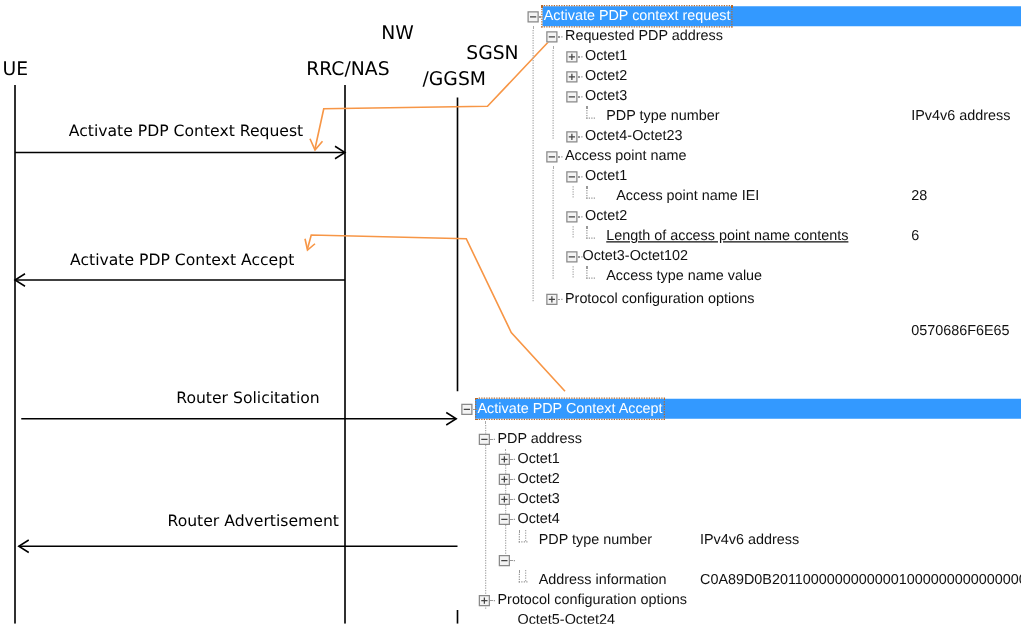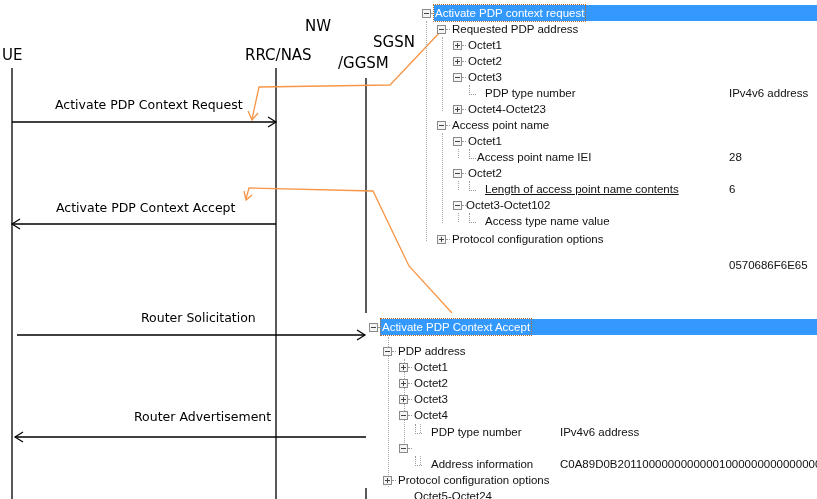--- a/index.html
+++ b/index.html
@@ -125,21 +125,21 @@
     <span class="dash" style="left:9px;"></span>
     <span class="lbl" style="left:15px;">Access point name</span>
   </div>
   <div class="node" style="left:453px; top:133px;">
     <span class="tog" style="left:0;"></span>
     <span class="dash" style="left:9px;"></span>
     <span class="lbl" style="left:15px;">Octet1</span>
   </div>
   <div class="node" style="left:469px; top:149px;">
     <span class="elbow" style="left:0; top:0;"></span>
-    <span class="lbl" style="left:8px;">Access point name IEI</span>
+    <span class="lbl" style="left:24px;">Access point name IEI</span>
     <span class="val" style="left:260px;">28</span>
   </div>
   <div class="node" style="left:453px; top:165px;">
     <span class="tog" style="left:0;"></span>
     <span class="dash" style="left:9px;"></span>
     <span class="lbl" style="left:15px;">Octet2</span>
   </div>
   <div class="node" style="left:469px; top:181px;">
     <span class="elbow" style="left:0; top:0;"></span>
     <span class="lbl" style="left:16px;text-decoration:underline;">Length of access point name contents</span>

